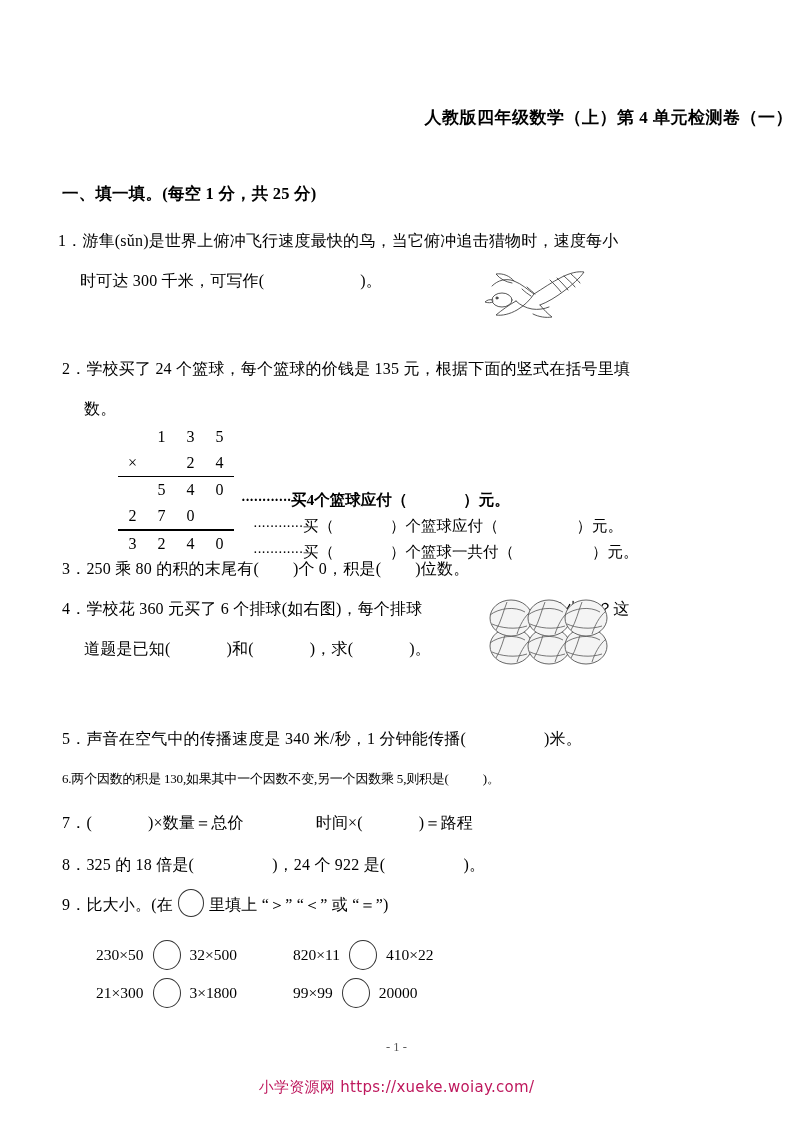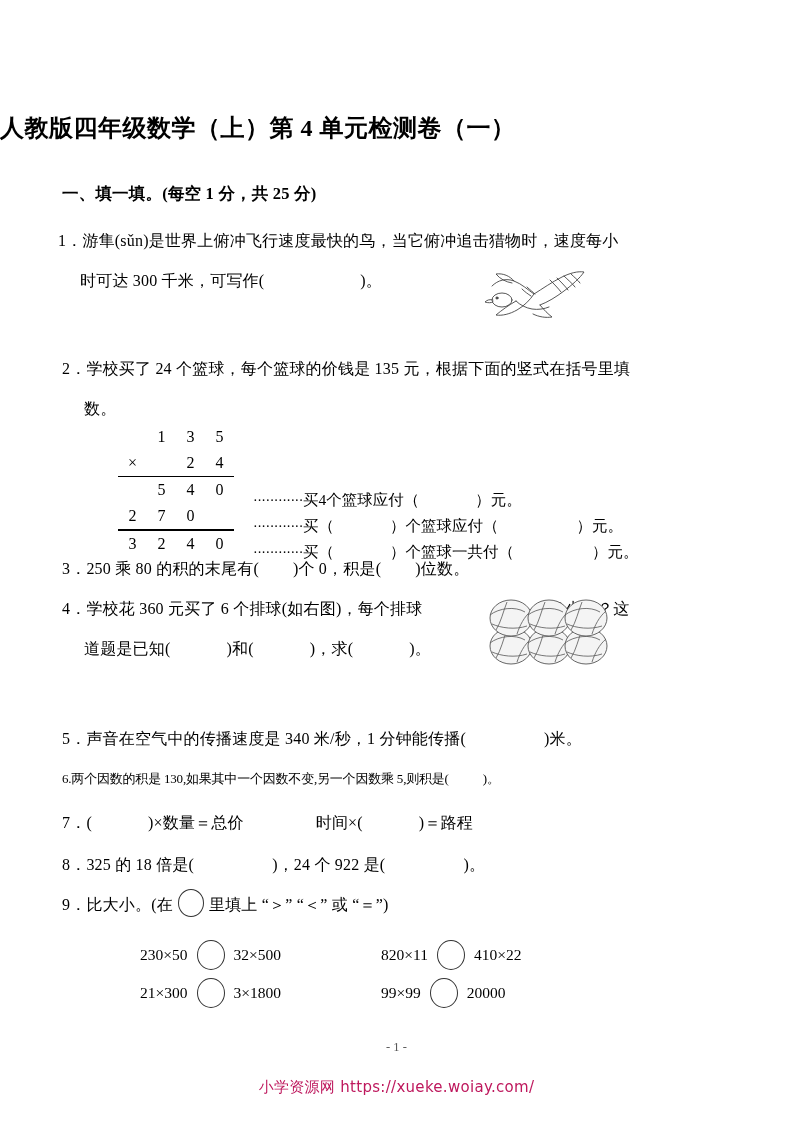--- a/index.html
+++ b/index.html
@@ -19,23 +19,23 @@
     position: absolute;
     inset: 0;
     padding: 0;
   }
 
   
   .doc-title {
     position: absolute;
     left: 0;
     right: 0;
-    top: 112px;
-    text-align: left;
-    font-size: 24px;
+    top: 106px;
+    text-align: right;
+    font-size: 17px;
     font-weight: bold;
     letter-spacing: 0.5px;
   }
 
   
   .section-heading {
     position: absolute;
     left: 62px;
     top: 183px;
     font-size: 16.5px;
@@ -113,21 +113,21 @@
   .vnote {
     position: absolute;
     font-size: 15.5px;
     white-space: nowrap;
     line-height: 1;
   }
   .dots {
     letter-spacing: -0.5px;
     font-size: 14px;
   }
-  #vnote1 { left: 253px; top: 492px; }
+  #vnote1 { left: 241px; top: 492px; font-weight: bold; }
   #vnote2 { left: 253px; top: 518px; }
   #vnote3 { left: 253px; top: 544px; }
 
   
   #q3 { left: 62px; top: 556px; width: 700px; }
 
   
   #q4 { left: 62px; top: 596px; width: 700px; }
   #q4 .line1 { display: block; }
   #q4 .line2 { display: block; padding-left: 22px; margin-top: 14px; }
@@ -158,21 +158,20 @@
     font-size: 15.5px;
   }
   .cmp-row {
     display: flex;
     align-items: center;
     height: 38px;
   }
   .cmp-pair {
     display: flex;
     align-items: center;
-    margin-left: 44px;
   }
   .cmp-left {
     display: inline-block;
     text-align: left;
   }
   .cmp-right {
     display: inline-block;
     text-align: left;
   }
   .cmp-gap { display: inline-block; width: 56px; }

